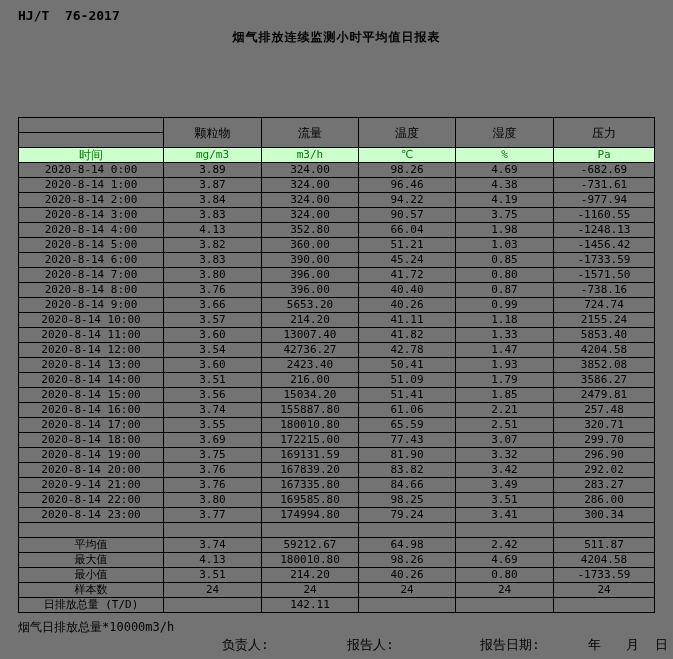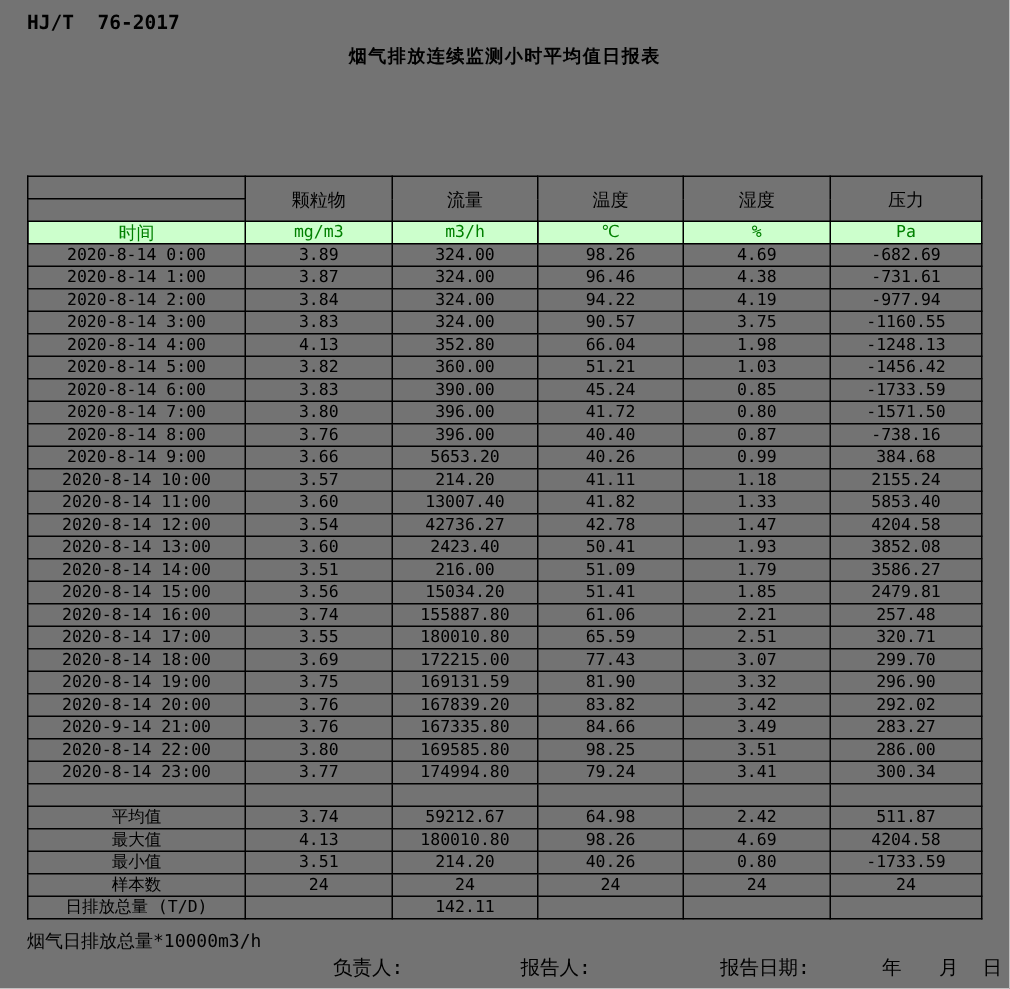--- a/index.html
+++ b/index.html
@@ -172,21 +172,21 @@
           <td>40.40</td>
           <td>0.87</td>
           <td>-738.16</td>
         </tr>
         <tr>
           <td>2020-8-14 9:00</td>
           <td>3.66</td>
           <td>5653.20</td>
           <td>40.26</td>
           <td>0.99</td>
-          <td>384.68</td>
+          <td>724.74</td>
         </tr>
         <tr>
           <td>2020-8-14 10:00</td>
           <td>3.57</td>
           <td>214.20</td>
           <td>41.11</td>
           <td>1.18</td>
           <td>2155.24</td>
         </tr>
         <tr>

